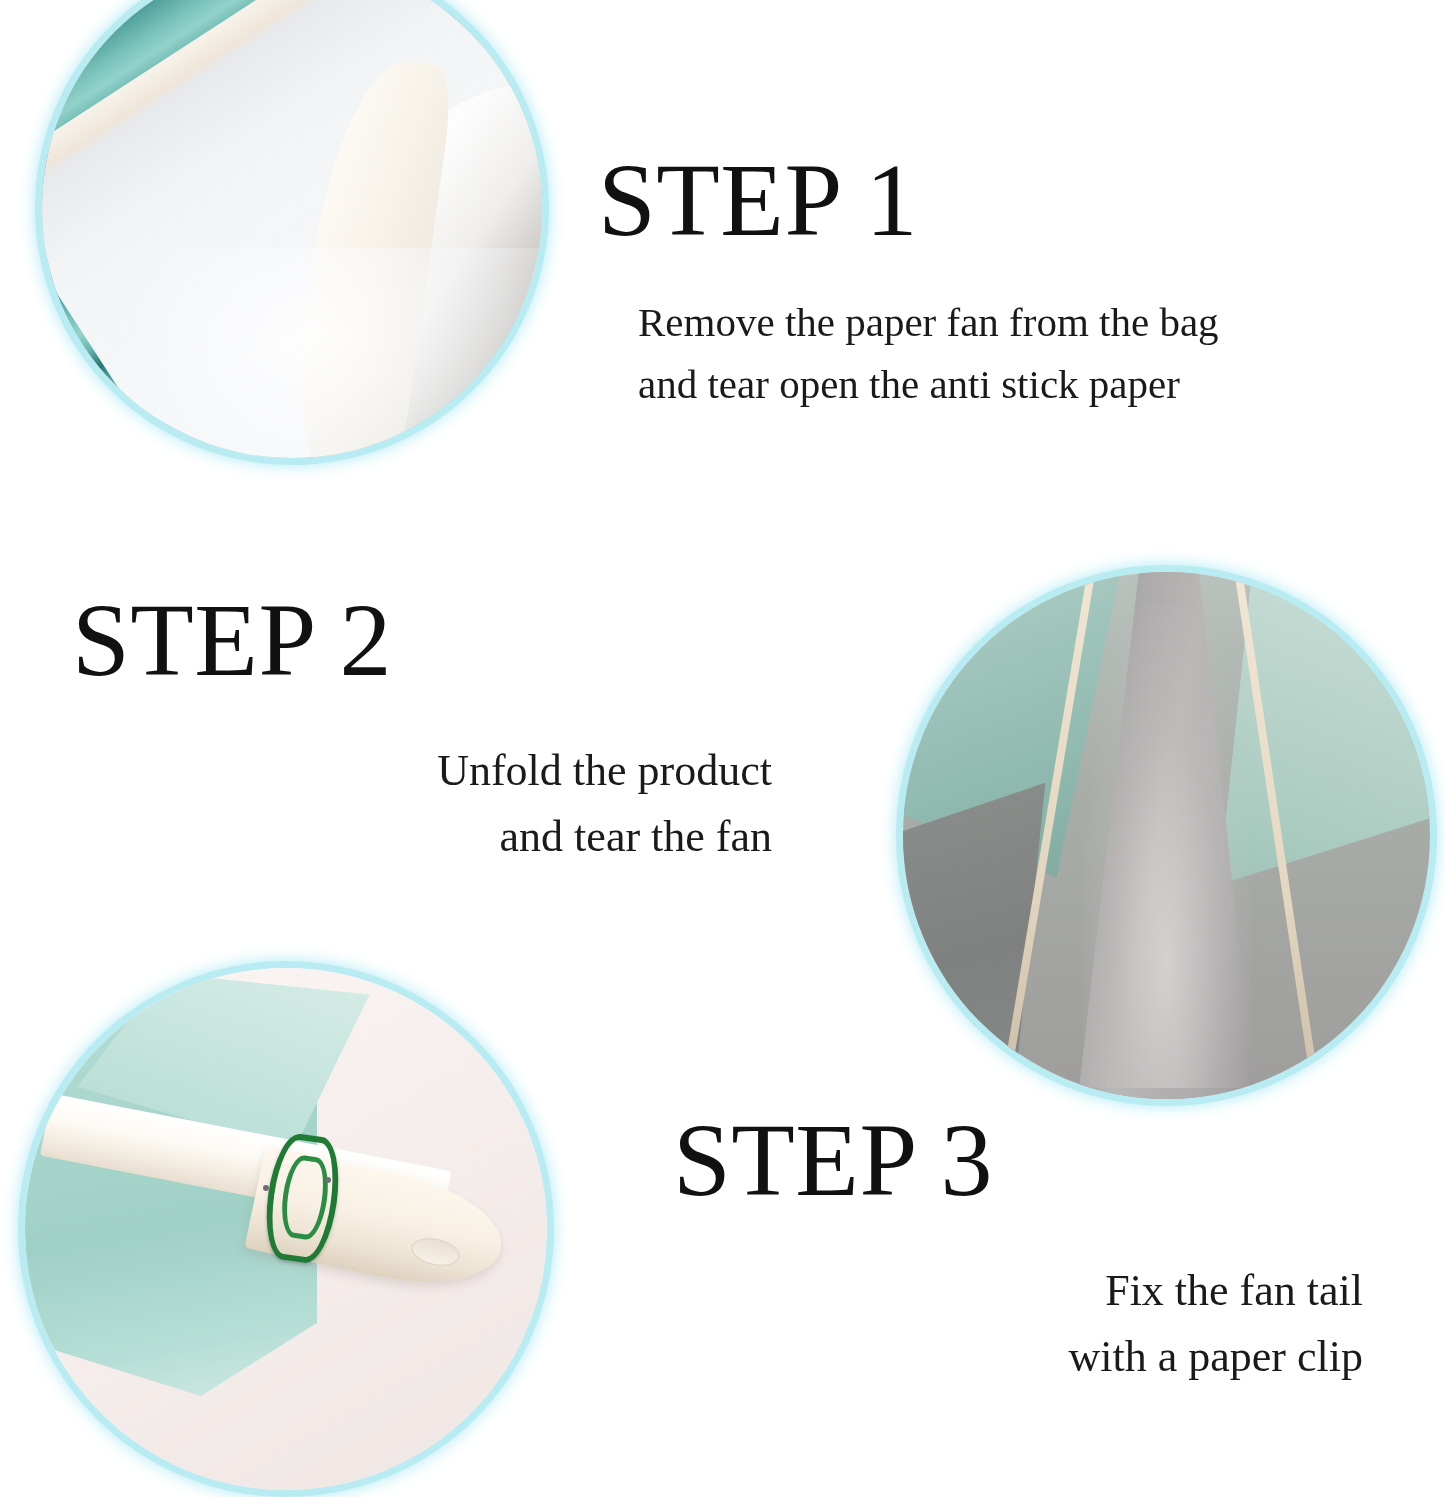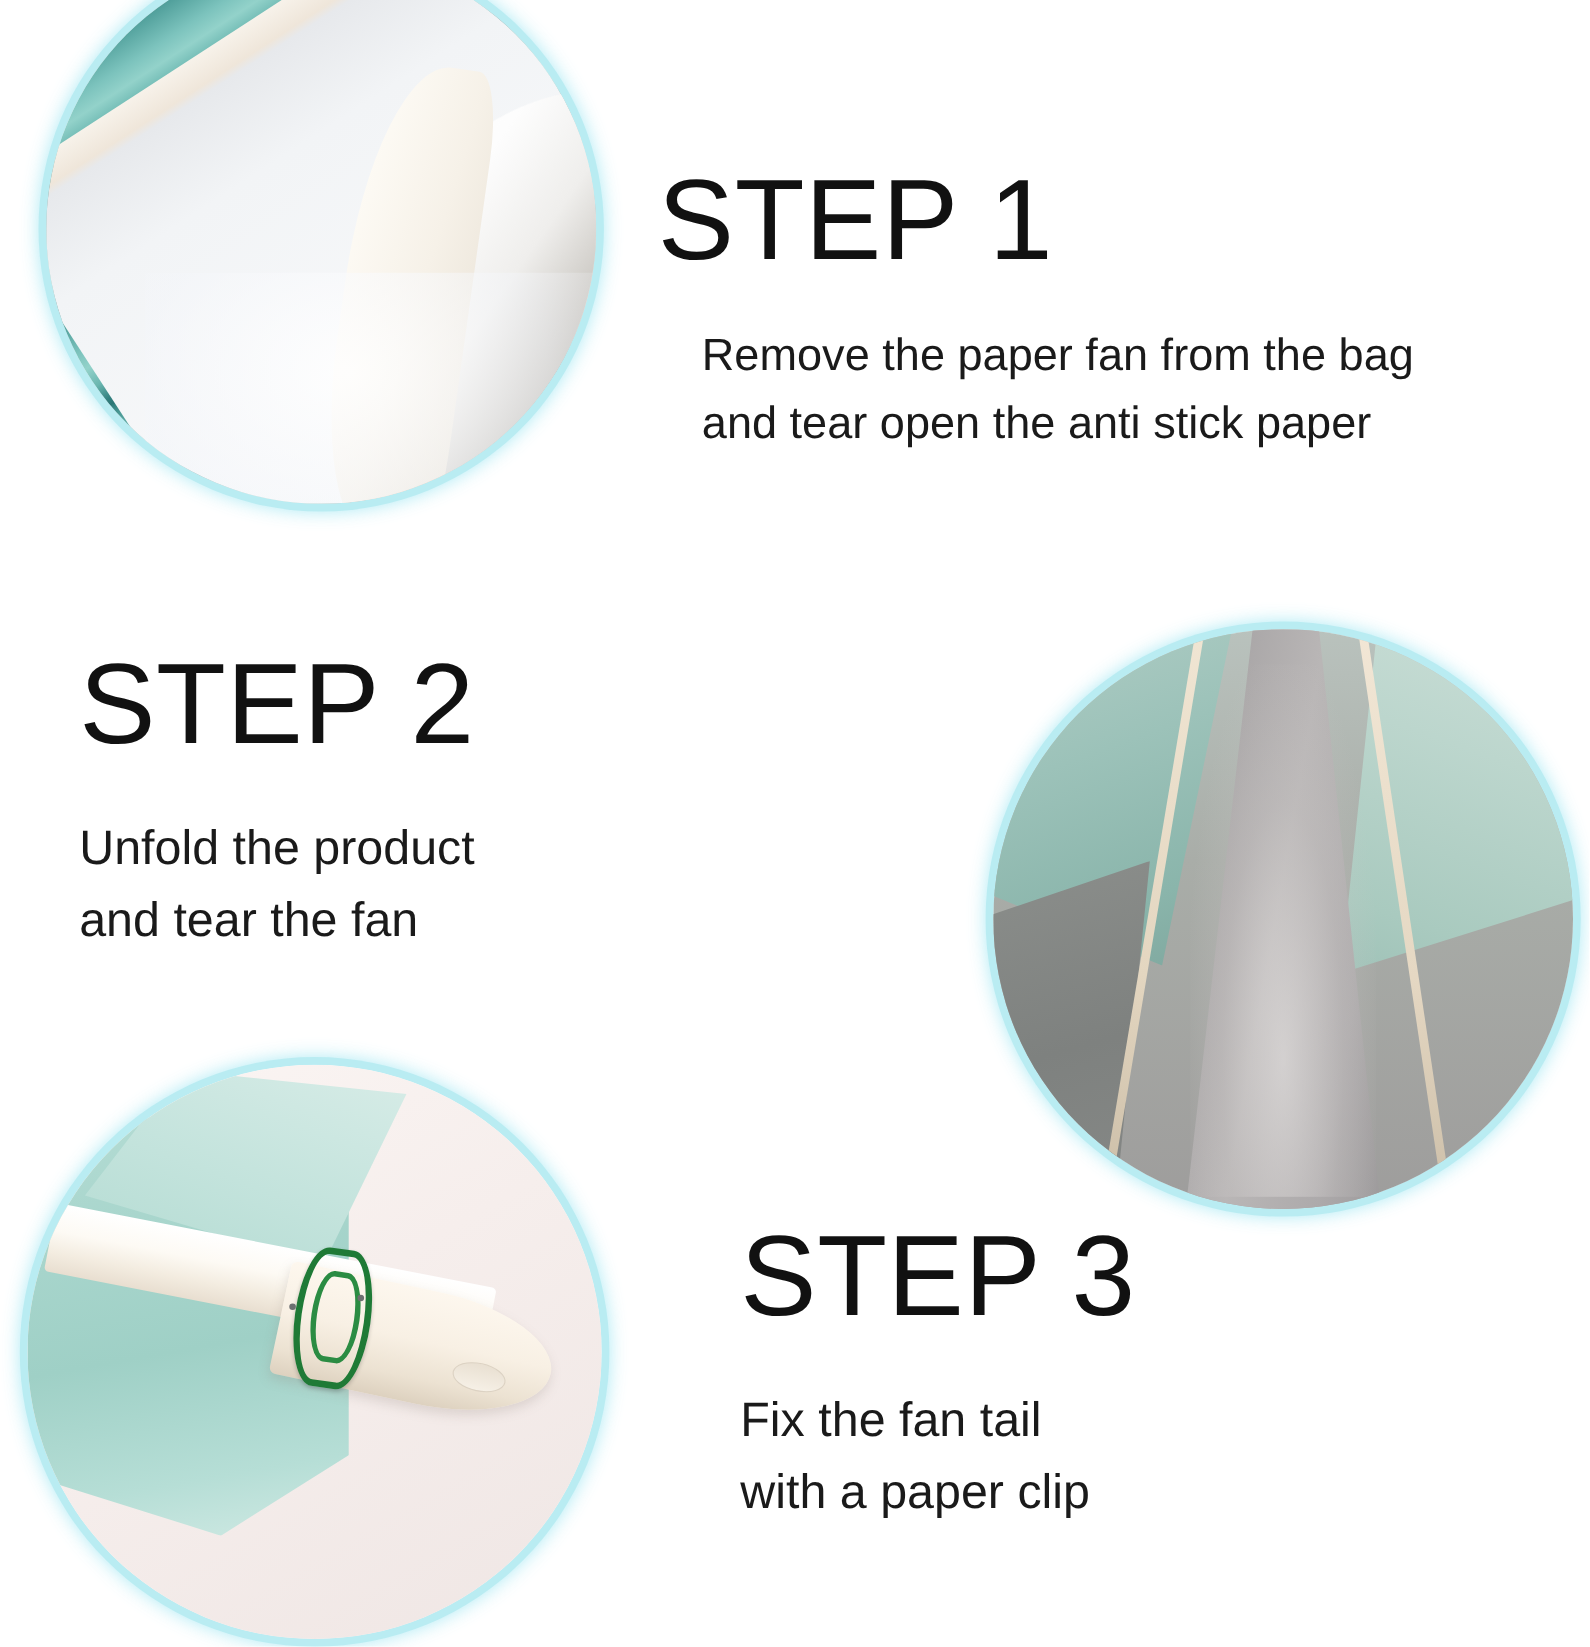--- a/index.html
+++ b/index.html
@@ -266,47 +266,47 @@
     position: absolute;
     width: 6px;
     height: 6px;
     background: #6d6f70;
     border-radius: 50%;
   }
   .s3-dot-a { left: 45.5%; top: 41.5%; }
   .s3-dot-b { left: 57.5%; top: 40%; }
 
   
-  .step-block { position: absolute; }
+  .step-block { position: absolute; font-family: Liberation Serif, serif; }
   .step-title {
     font-weight: 400;
     color: #111111;
     letter-spacing: 0.5px;
     line-height: 1;
     white-space: nowrap;
   }
   .step-desc-line {
     color: #1a1a1a;
     white-space: nowrap;
     line-height: 1.5;
   }
 
   #step1-block { left: 598px; top: 148px; }
   #step1-block .step-title { font-size: 104px; }
   #step1-block .step-desc { margin-top: 40px; margin-left: 40px; }
   #step1-block .step-desc-line { font-size: 41px; }
 
   #step2-block { left: 72px; top: 588px; }
   #step2-block .step-title { font-size: 104px; }
-  #step2-block .step-desc { margin-top: 46px; text-align: left; width: 700px; }
+  #step2-block .step-desc { margin-top: 46px; text-align: right; width: 700px; }
   #step2-block .step-desc-line { font-size: 44px; }
 
   #step3-block { left: 673px; top: 1108px; }
   #step3-block .step-title { font-size: 104px; }
-  #step3-block .step-desc { margin-top: 46px; text-align: left; width: 690px; }
+  #step3-block .step-desc { margin-top: 46px; text-align: right; width: 690px; }
   #step3-block .step-desc-line { font-size: 44px; }
 </style>
 </head>
 <body>
 
 <div id="page">
 
   <div class="photo-circle" id="photo-step1">
     <div class="photo-inner">
       <div class="s1-pleats"></div>

